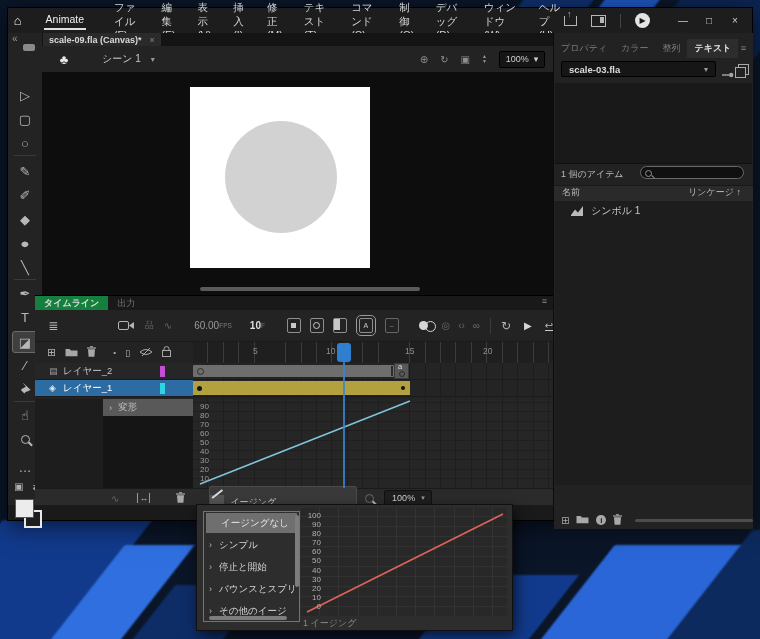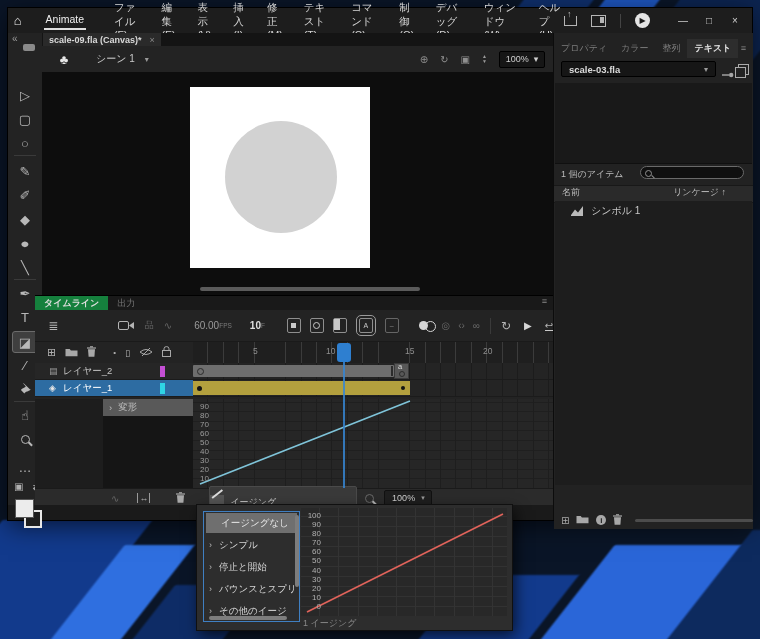--- a/index.html
+++ b/index.html
@@ -44,21 +44,21 @@
   
   .tabstrip{position:absolute;left:34px;top:25px;width:511px;height:13px;background:#141414}
   .doctab{position:absolute;left:1px;top:0;height:13px;padding:0 6px;background:#2a2a2a;color:#d9d9d9;
           font-size:9px;display:flex;align-items:center;gap:8px;font-weight:bold}
   .doctab .x{color:#888;font-weight:normal}
   
   .scenebar{position:absolute;left:34px;top:38px;width:511px;height:26px;background:#232323;border-bottom:1px solid #141414;
             display:flex;align-items:center;color:#c9c9c9;font-size:10px}
   .clubbox{margin-left:12px;width:20px;height:18px;display:flex;align-items:center;justify-content:center;
            color:#e8e8e8;font-size:13px}
-  .scenename{margin-left:22px}
+  .scenename{margin-left:28px}
   .scn-chev{margin-left:10px;color:#9a9a9a;font-size:8px}
   .sb-right{margin-left:auto;display:flex;align-items:center;gap:12px;padding-right:8px;color:#8f8f8f}
   .zoombox{width:44px;height:15px;background:#161616;border:1px solid #000;border-radius:2px;color:#cfcfcf;
            display:flex;align-items:center;justify-content:center;font-size:9px;gap:5px}
   .stepper{display:flex;flex-direction:column;font-size:5px;color:#9a9a9a;line-height:5px}
   
   .stagearea{position:absolute;left:34px;top:64px;width:511px;height:223px;background:#0d0d0d;overflow:hidden}
   .stage{position:absolute;left:148px;top:15px;width:180px;height:181px;background:#ffffff}
   .ball{position:absolute;left:35px;top:34px;width:112px;height:112px;border-radius:50%;background:#d2d2d2}
   .hscroll{position:absolute;left:158px;top:215px;width:220px;height:4px;background:#5a5a5a;border-radius:2px}
@@ -483,21 +483,21 @@
     </span>
     <span class="copyico"></span>
     <div class="preview"></div>
     <div class="countrow">
       <span style="margin-left:7px">1 個のアイテム</span>
     </div>
     <input class="search" value="" style="">
     <span class="smag"></span>
     <div class="lhead">
       <span style="margin-left:8px">名前</span>
-      <span style="margin-left:auto;margin-right:27px">
+      <span style="margin-left:auto;margin-right:12px">
         <span>リンケージ</span>
         <span>↑</span>
       </span>
     </div>
     <div class="llist">
       <div class="lrow2">
         <svg width="12" height="10">
             <path d="M0 9 L4 3.5 L7 6.5 L12 0 L12 10 L0 10 Z" fill="#b9b9b9"></path>
           </svg>
         <span>シンボル 1</span>

